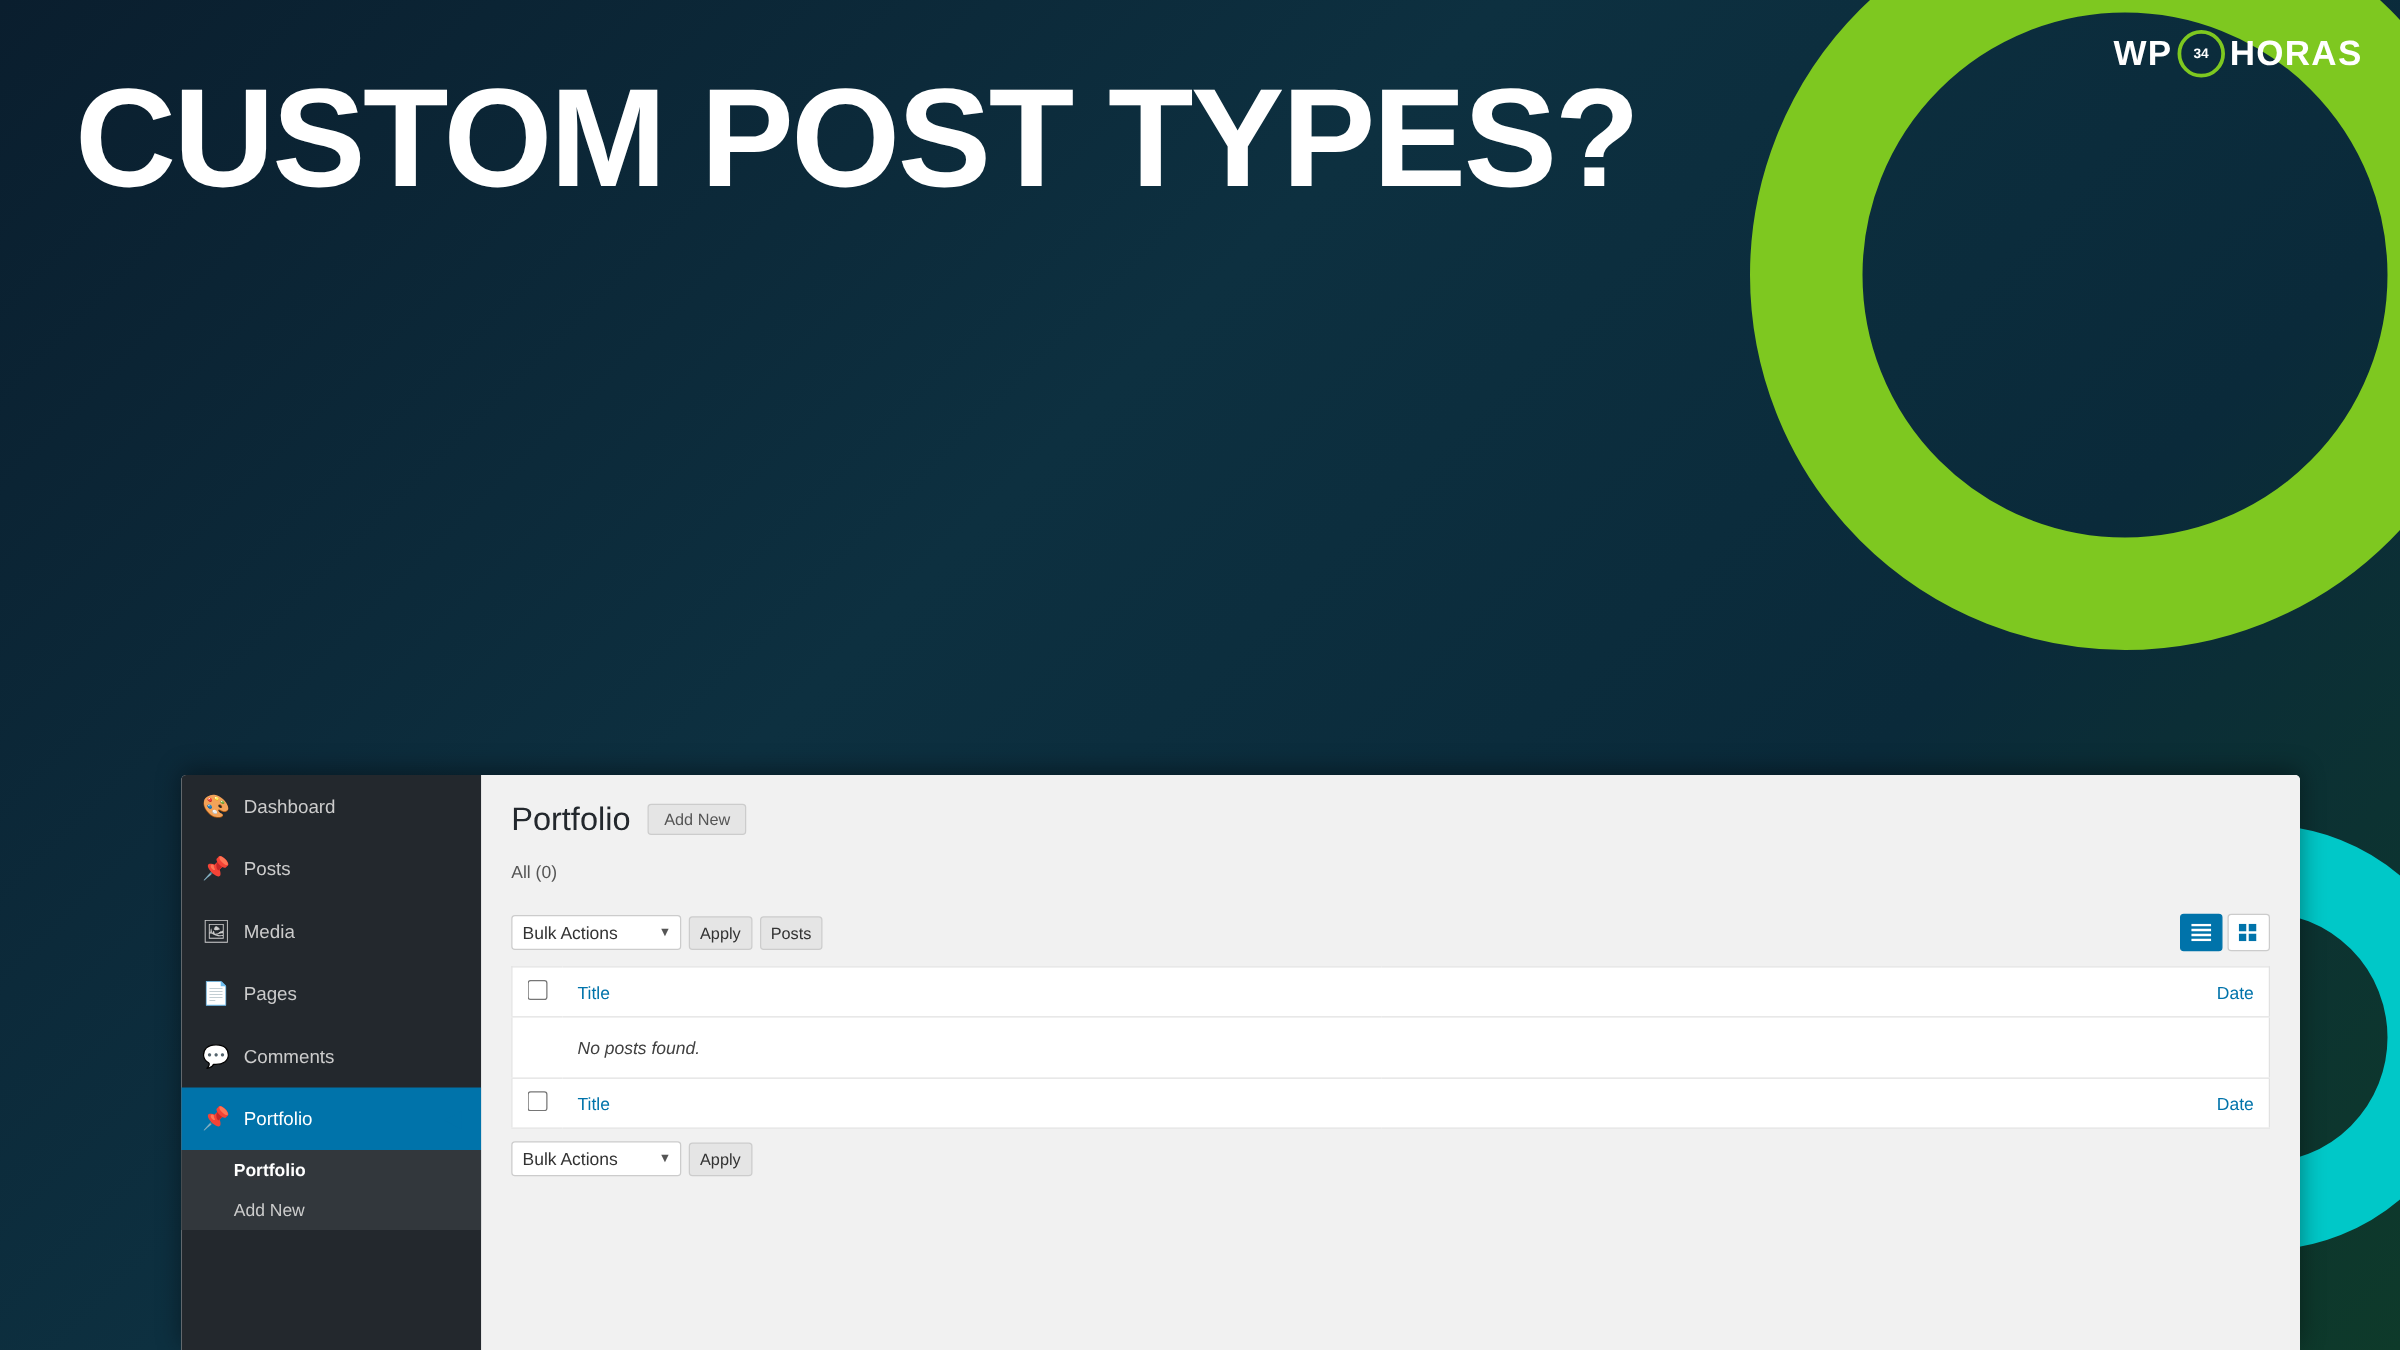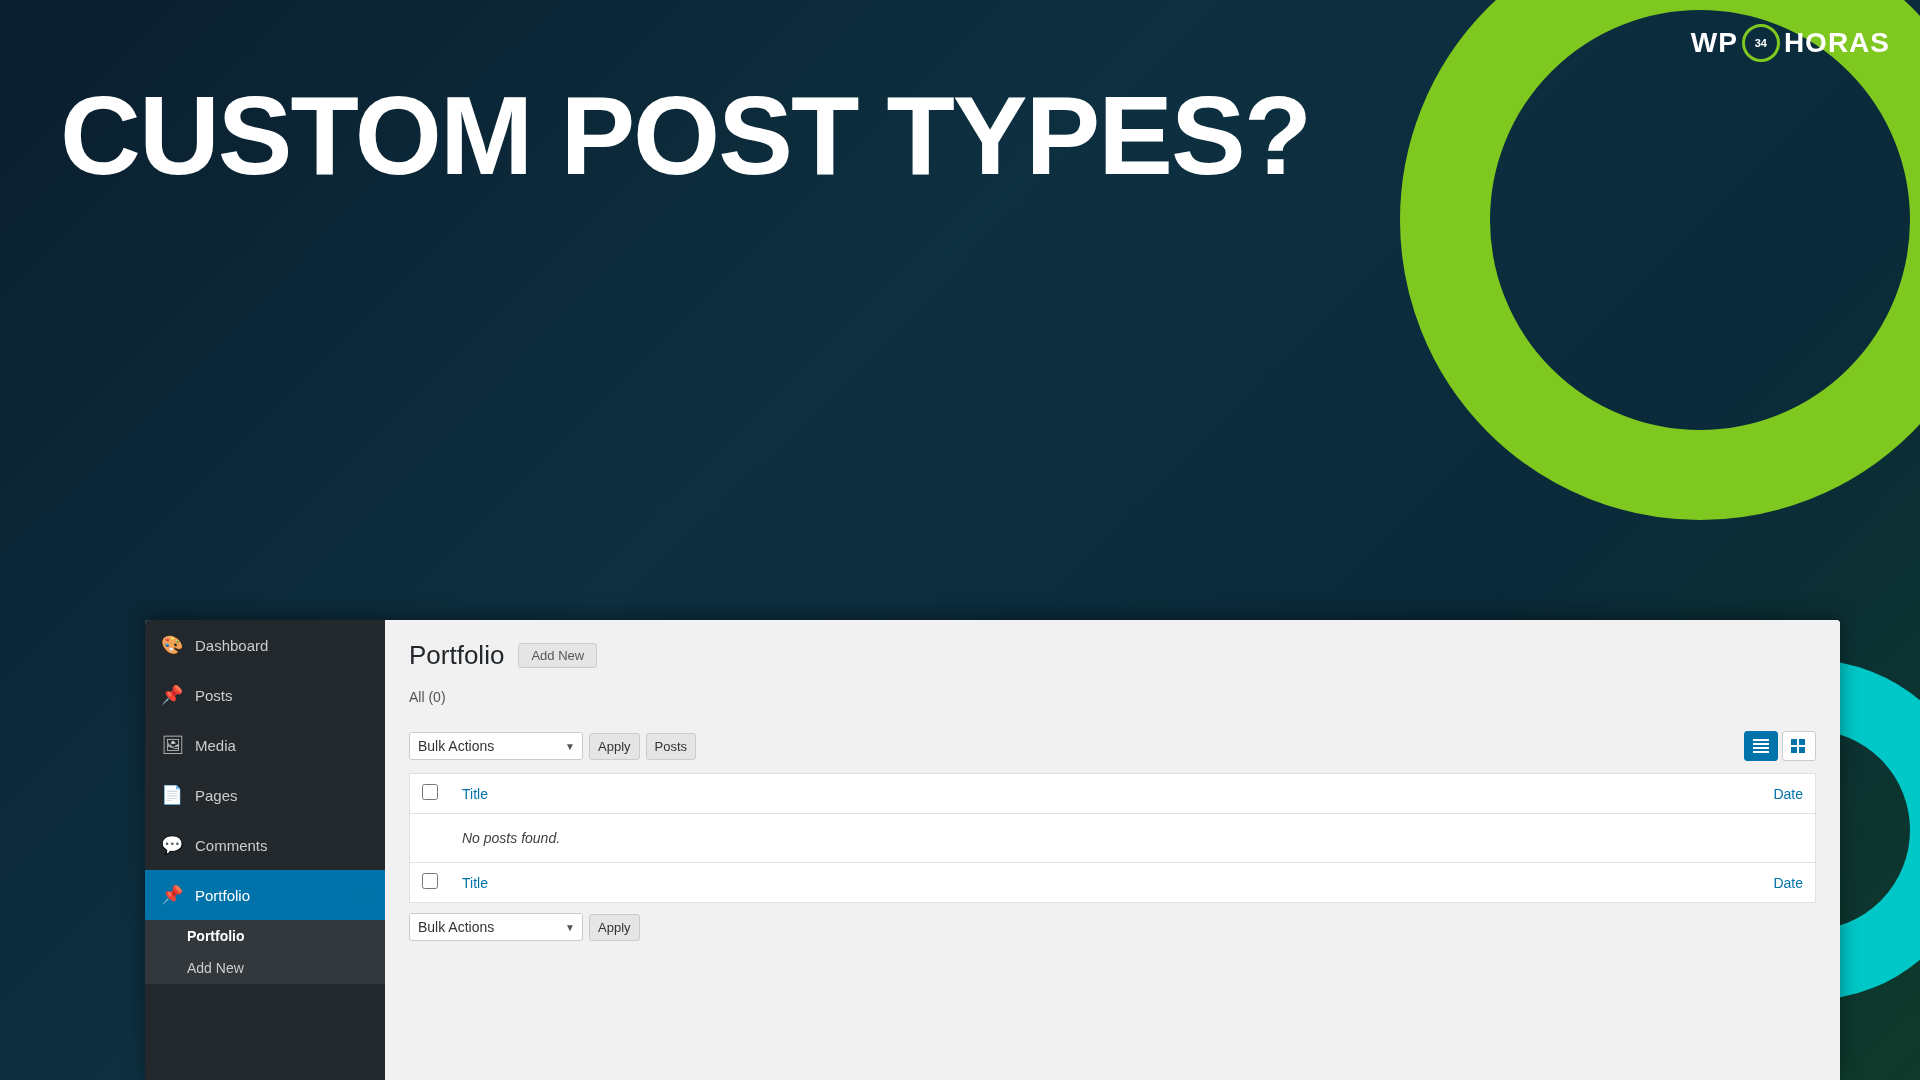--- a/index.html
+++ b/index.html
@@ -88,21 +88,20 @@
       text-transform: uppercase;
       letter-spacing: -2px;
     }
     .headline-line2 {
       font-size: 112px;
       font-weight: 900;
       color: #7ec820;
       line-height: 1;
       text-transform: uppercase;
       letter-spacing: -2px;
-      margin-top: 25px;
     }
     .headline-line2 span {
       color: white;
     }
 
     
     .wp-panel {
       position: absolute;
       bottom: 0;
       left: 145px;
@@ -208,21 +207,21 @@
 
     .wp-select {
       appearance: none;
       -webkit-appearance: none;
       background: white;
       border: 1px solid #ccc;
       border-radius: 3px;
       padding: 5px 8px;
       font-size: 14px;
       color: #333;
-      width: 174px;
+      width: 136px;
       cursor: pointer;
     }
     .wp-select-wrapper {
       position: relative;
       display: inline-block;
     }
     .wp-select-wrapper::after {
       content: '▼';
       position: absolute;
       right: 8px;

